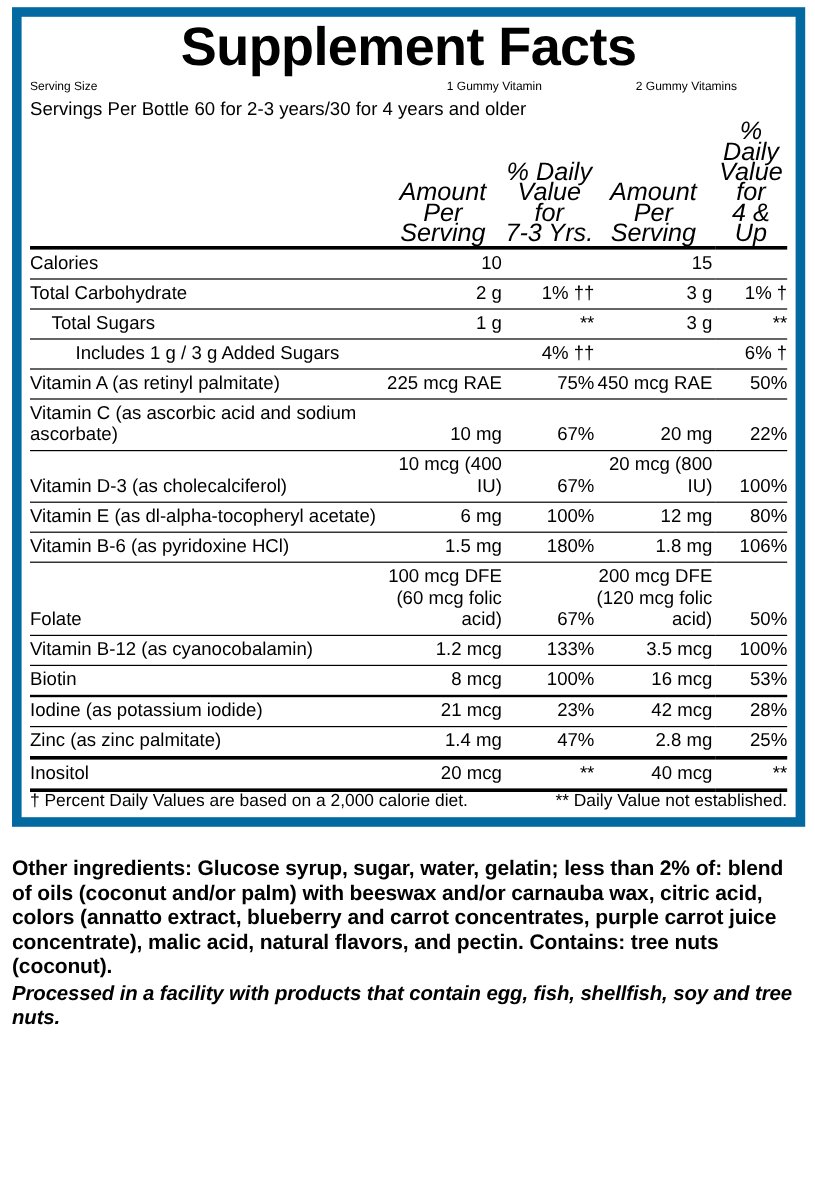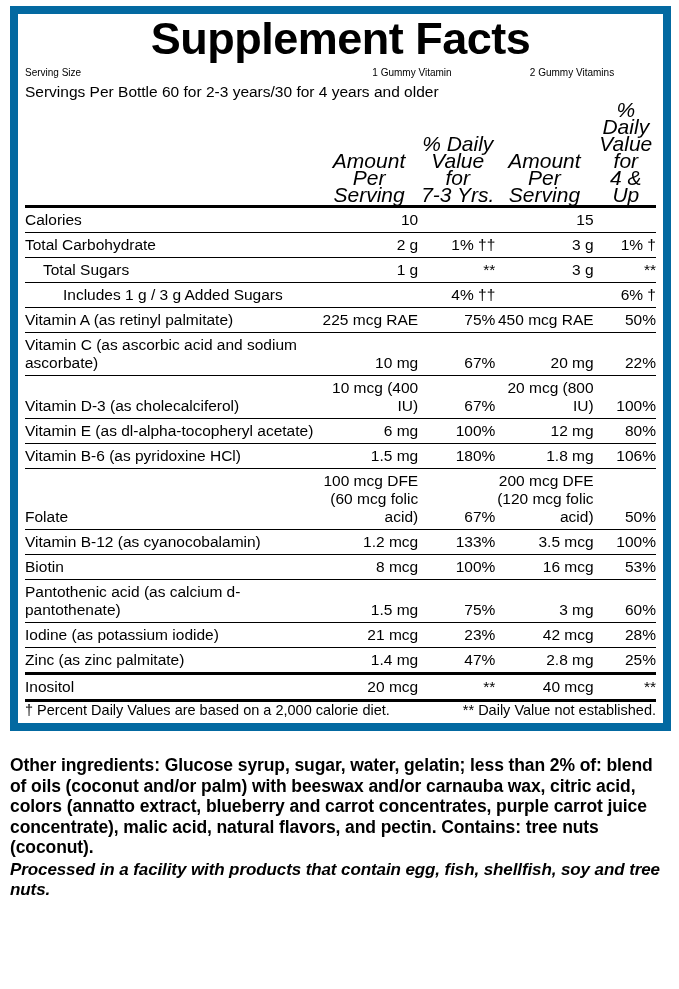--- a/index.html
+++ b/index.html
@@ -298,27 +298,20 @@
           <tr class="row">
             <td class="col-name">Biotin</td>
             <td class="col-amt1">8 mcg</td>
             <td class="col-dv1">100%</td>
             <td class="col-amt2">16 mcg</td>
             <td class="col-dv2">53%</td>
           </tr>
           <tr class="rule-thin">
             <td colspan="5"></td>
           </tr>
-          <tr class="row">
-            <td class="col-name">Pantothenic acid (as calcium d-pantothenate)</td>
-            <td class="col-amt1">1.5 mg</td>
-            <td class="col-dv1">75%</td>
-            <td class="col-amt2">3 mg</td>
-            <td class="col-dv2">60%</td>
-          </tr>
           <tr class="rule-thin">
             <td colspan="5"></td>
           </tr>
           <tr class="row">
             <td class="col-name">Iodine (as potassium iodide)</td>
             <td class="col-amt1">21 mcg</td>
             <td class="col-dv1">23%</td>
             <td class="col-amt2">42 mcg</td>
             <td class="col-dv2">28%</td>
           </tr>

